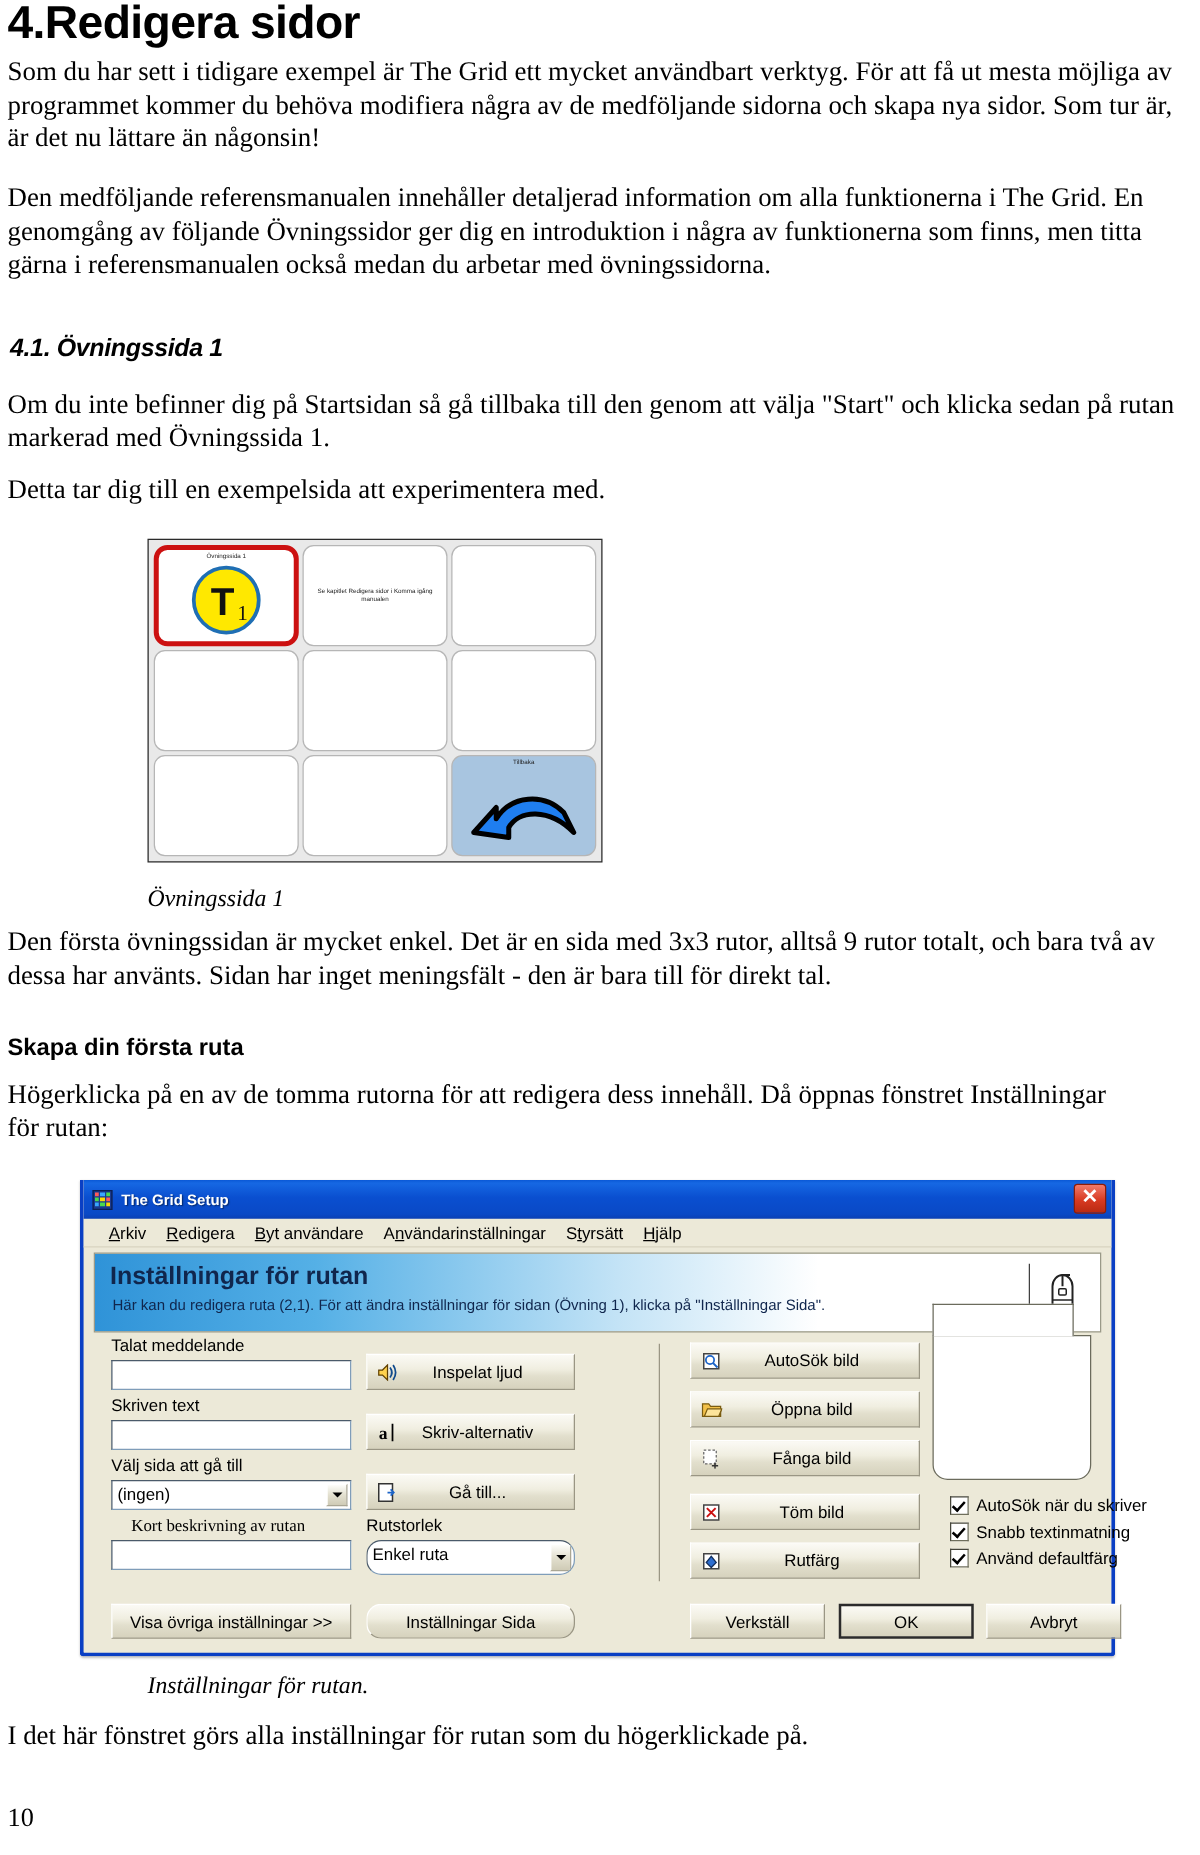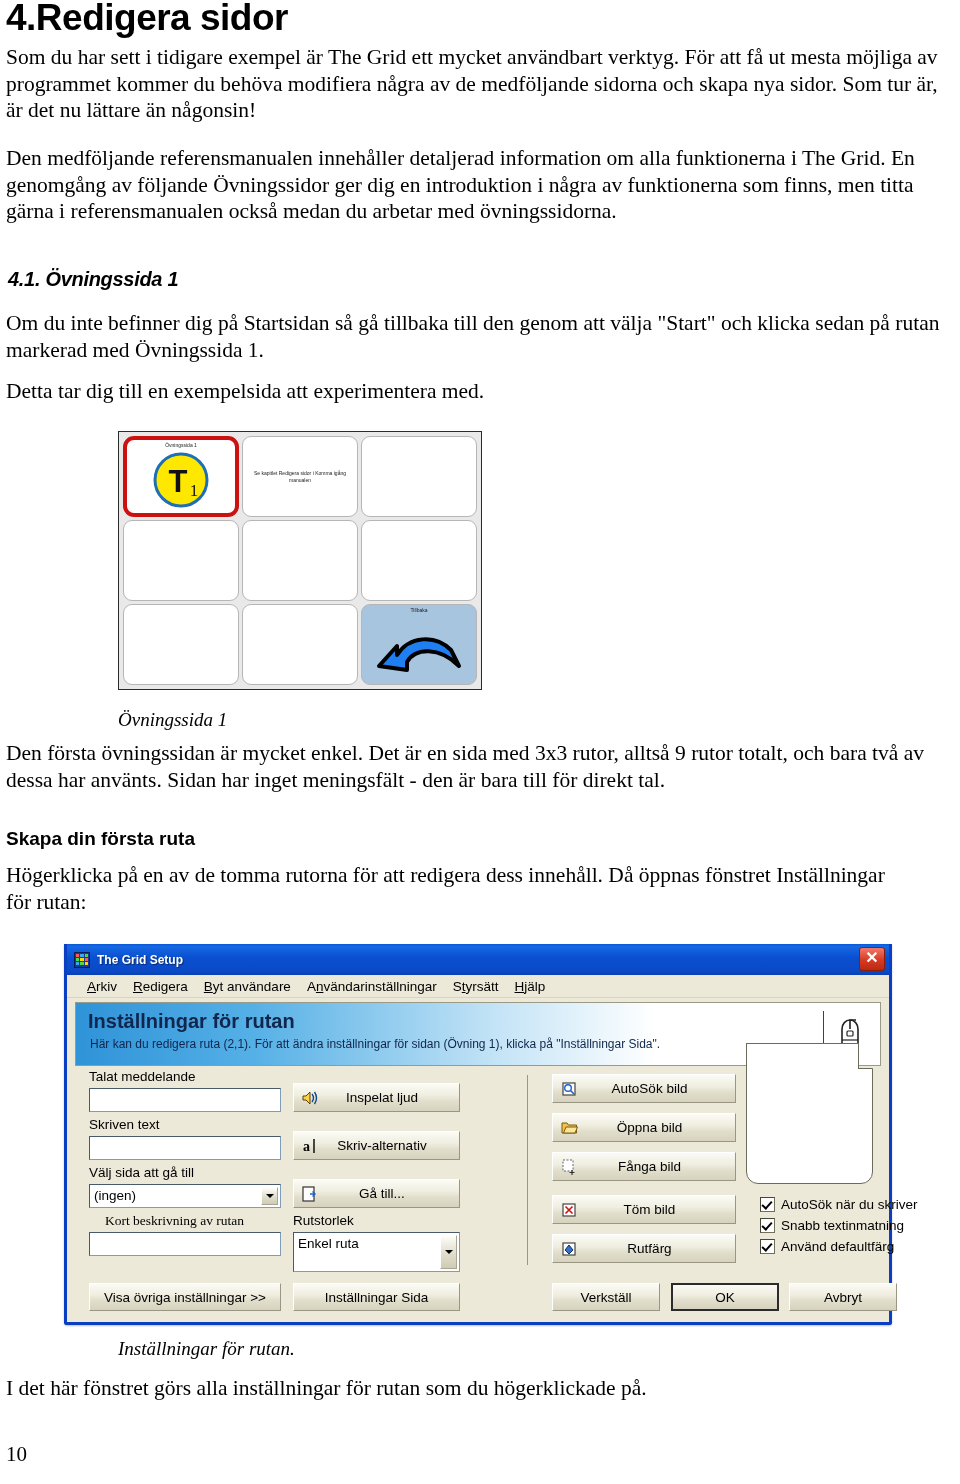--- a/index.html
+++ b/index.html
@@ -512,21 +512,21 @@
         <span class="ico">
           <svg width="16" height="16" viewBox="0 0 16 16" aria-hidden="true">
             <rect x="1" y="1" width="11" height="14" fill="#fff" stroke="#333" stroke-width="1.2"></rect>
             <path d="M8 8 h5 m-2.5 -2.5 l2.5 2.5 l-2.5 2.5" fill="none" stroke="#1c64c8" stroke-width="1.4"></path>
           </svg>
         </span>
         <span class="cap">Gå till...</span>
       </div>
 
       <div class="lbl" style="left:226px; top:148px;">Rutstorlek</div>
-      <div class="combo" style="left:226px; top:167px; width:167px; height:40px;">
+      <div class="combo" style="left:226px; top:167px; width:167px; height:28px;border-radius:12px;">
         <span>Enkel ruta</span>
         <span class="arrow"></span>
       </div>
 
       <div id="vdiv"></div>
 
       <div class="wbtn" style="left:485px; top:9px; width:184px; height:29px;">
         <span class="ico">
           <svg width="16" height="16" viewBox="0 0 16 16" aria-hidden="true">
             <rect x="2" y="2" width="12" height="12" fill="#fff" stroke="#444" stroke-width="1.2"></rect>
@@ -588,21 +588,21 @@
         <span>Snabb textinmatning</span>
       </div>
       <div class="chk" style="left:693px; top:174px;">
         <span class="box"></span>
         <span>Använd defaultfärg</span>
       </div>
 
       <div class="wbtn plain" style="left:22px; top:218px; width:192px; height:28px;">
         <span class="cap">Visa övriga inställningar &gt;&gt;</span>
       </div>
-      <div class="wbtn plain" style="left:226px; top:218px; width:167px; height:28px;">
+      <div class="wbtn plain" style="left:226px; top:218px; width:167px; height:28px;border-radius:12px;">
         <span class="cap">Inställningar Sida</span>
       </div>
       <div class="wbtn plain" style="left:485px; top:218px; width:108px; height:28px;">
         <span class="cap">Verkställ</span>
       </div>
       <div class="wbtn plain default" style="left:604px; top:218px; width:108px; height:28px;">
         <span class="cap">OK</span>
       </div>
       <div class="wbtn plain" style="left:722px; top:218px; width:108px; height:28px;">
         <span class="cap">Avbryt</span>

